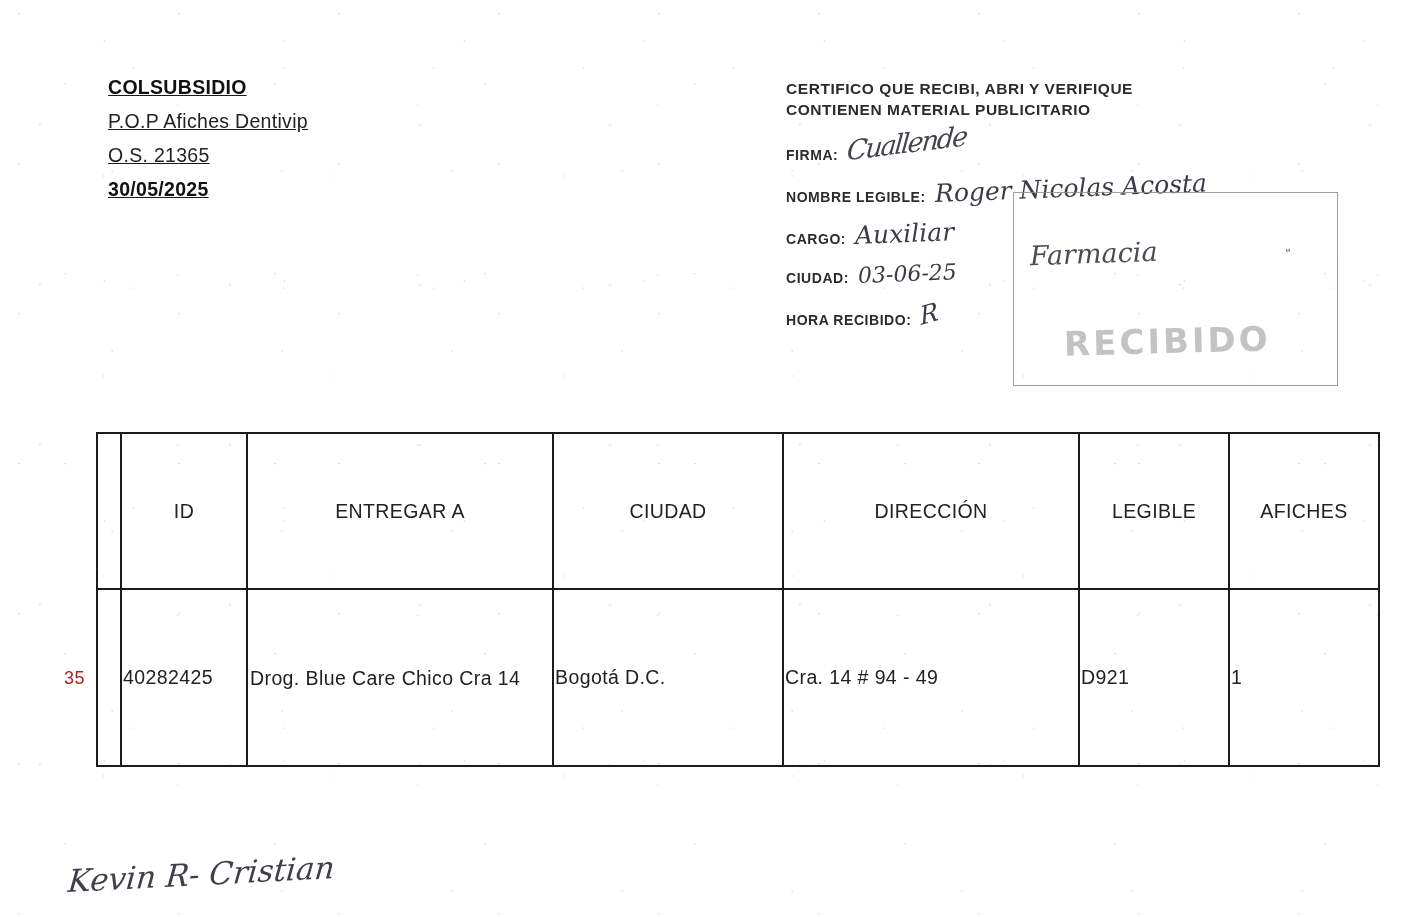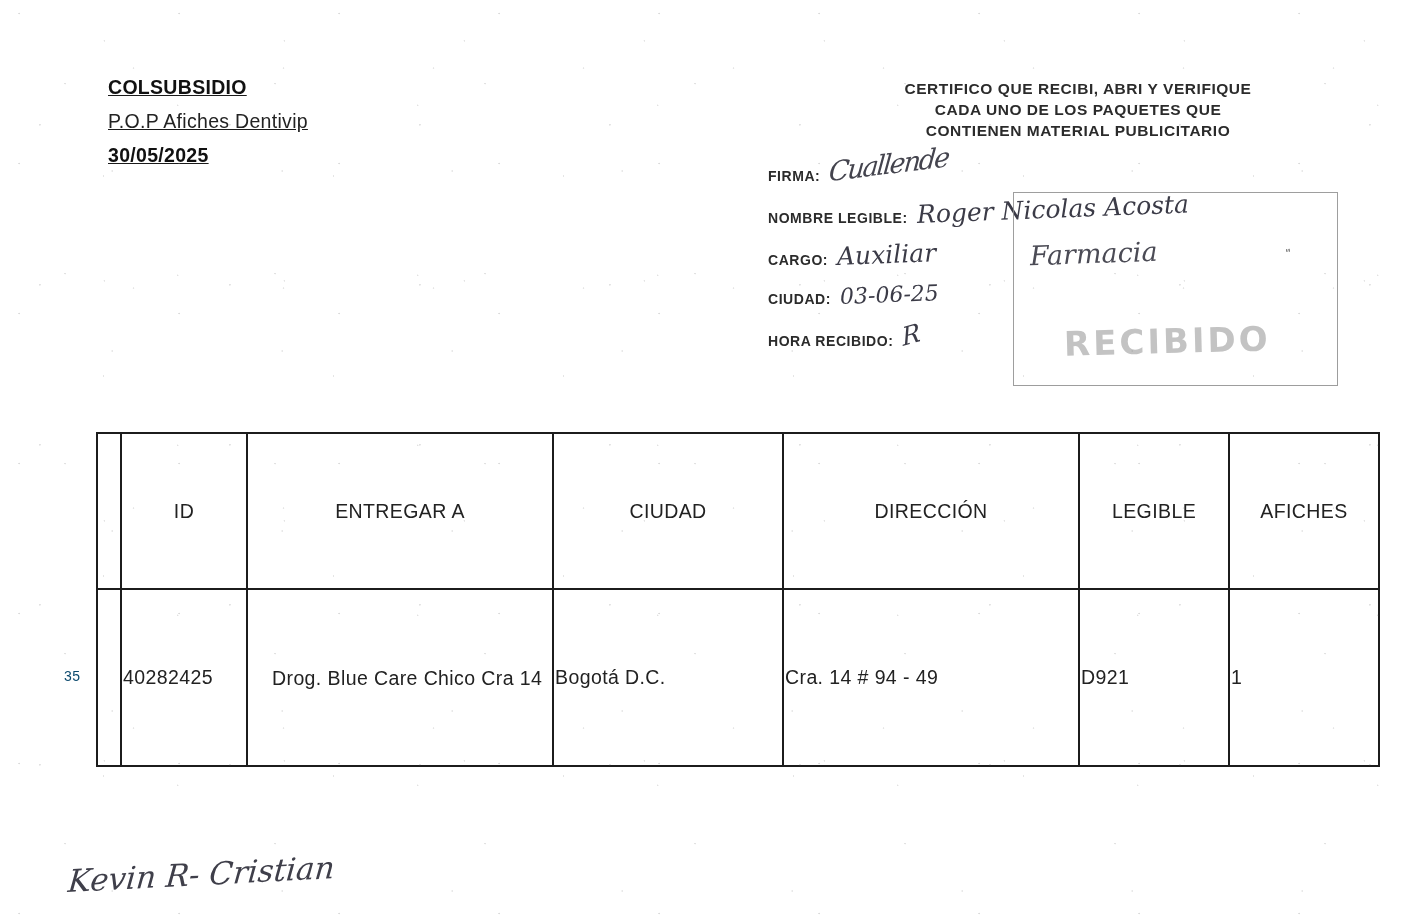--- a/index.html
+++ b/index.html
@@ -47,24 +47,23 @@
     letter-spacing: 0.3px;
     color: #232323;
     margin-bottom: 11px;
     white-space: nowrap;
   }
   .hdr-left .line.bold { font-weight: bold; color: #111; }
 
   
   .hdr-right {
     position: absolute;
-    left: 768px;
+    left: 786px;
     top: 78px;
     width: 620px;
-    text-align: center;
   }
   .cert-line {
     font-size: 15.5px;
     font-weight: bold;
     letter-spacing: 0.55px;
     color: #2b2b2b;
     line-height: 21px;
     white-space: nowrap;
   }
   .field-row {
@@ -169,37 +168,37 @@
     vertical-align: middle;
     text-align: center;
   }
   tbody td {
     height: 177px;
     vertical-align: middle;
     text-align: left;
   }
   td.left-align {
     text-align: left;
-    padding-left: 24px;
+    padding-left: 2px;
     line-height: 26px;
   }
   .col-blank { width: 24px; }
   .col-id { width: 126px; }
   .col-entregar { width: 306px; }
   .col-ciudad { width: 230px; }
   .col-direccion { width: 296px; }
   .col-celong { width: 150px; }
   .col-afiches { width: 150px; }
 
   .row-marker {
     position: absolute;
     left: 64px;
     top: 668px;
-    font-size: 14px;
-    color: #0c4a6e;
+    font-size: 18px;
+    color: #b91c1c;
     letter-spacing: 0.5px;
   }
 
   
   .bottom-sig {
     position: absolute;
     left: 68px;
     top: 856px;
     font-family: "DejaVu Serif", serif;
     font-style: italic;
@@ -208,26 +207,26 @@
     transform: rotate(-3deg) skewX(-8deg);
     white-space: nowrap;
   }
 </style>
 </head>
 <body>
 
 <div class="hdr-left">
   <div class="line bold">COLSUBSIDIO</div>
   <div class="line">P.O.P Afiches Dentivip</div>
+  <div class="line">O.S. 21365</div>
   <div class="line bold">30/05/2025</div>
 </div>
 
 <div class="hdr-right">
   <div class="cert-line">CERTIFICO QUE RECIBI, ABRI Y VERIFIQUE</div>
-  <div class="cert-line">CADA  UNO DE LOS PAQUETES QUE</div>
   <div class="cert-line">CONTIENEN MATERIAL PUBLICITARIO</div>
 
   <div class="field-row">
     <span class="field-label">FIRMA:</span>
     <span class="hand sig">Cuallende</span>
   </div>
 
   <div class="field-row">
     <span class="field-label">NOMBRE LEGIBLE:</span>
     <span class="hand">Roger Nicolas Acosta</span>

